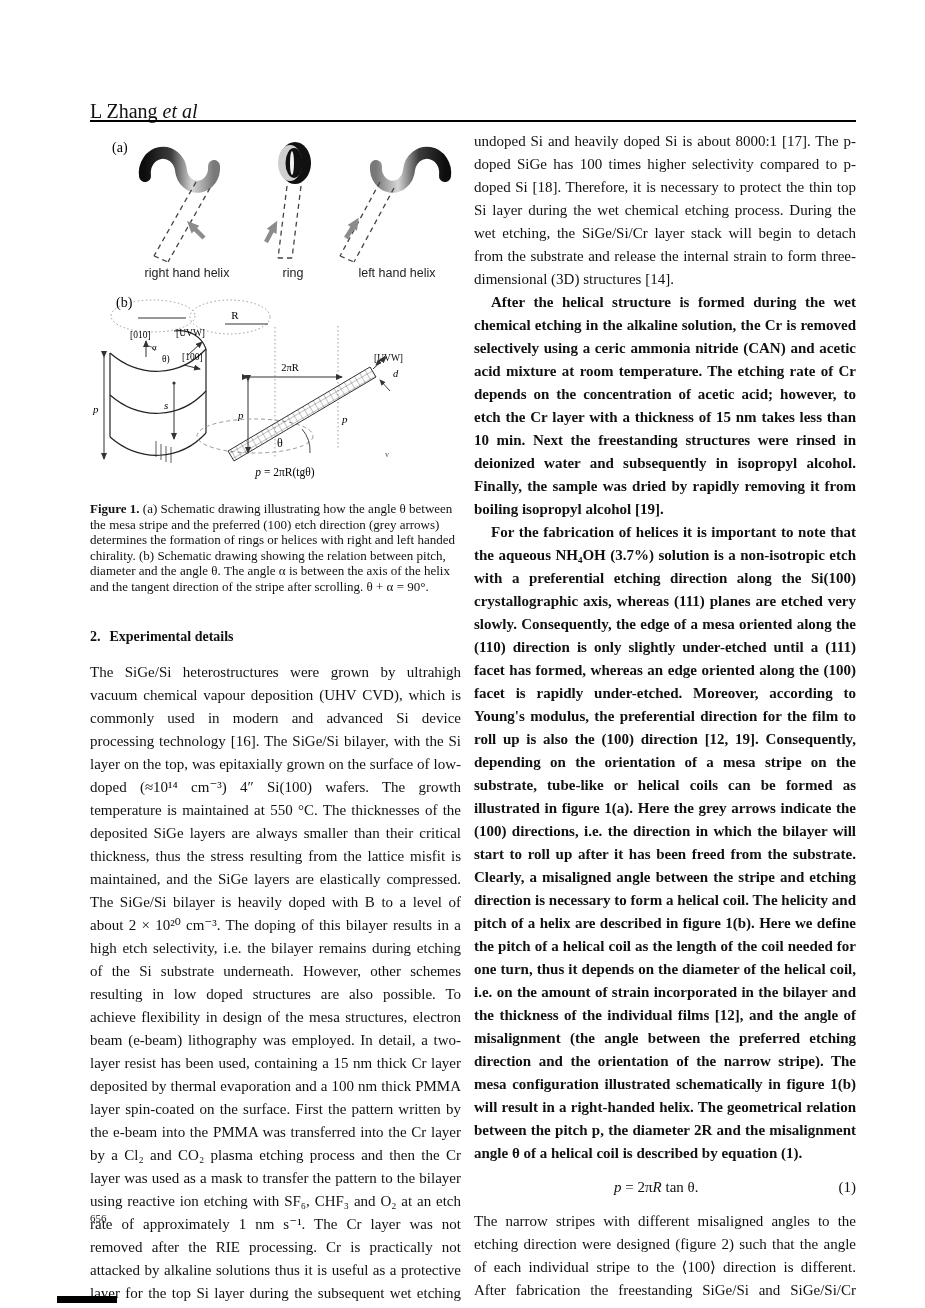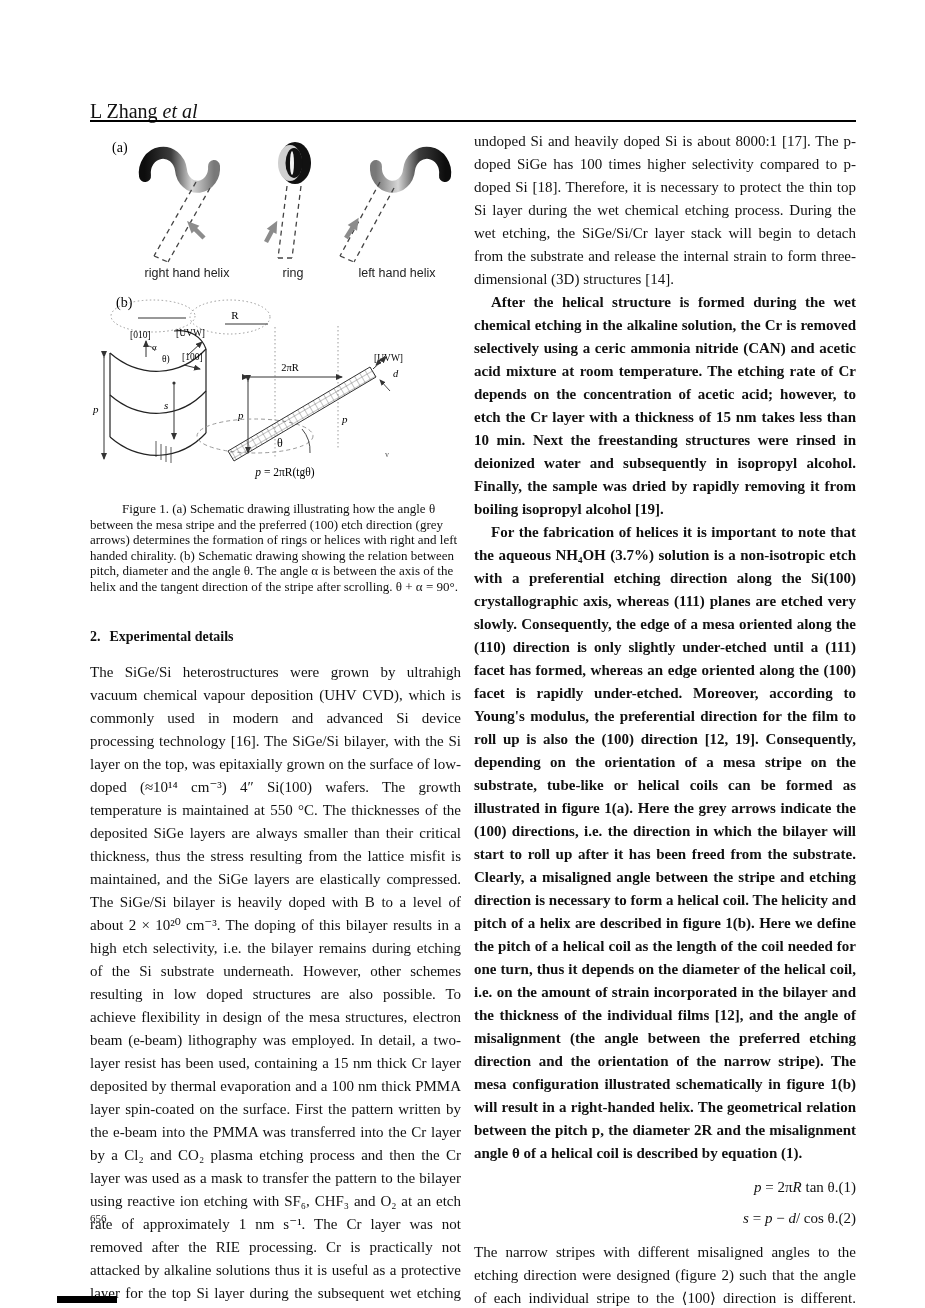--- a/index.html
+++ b/index.html
@@ -9,28 +9,28 @@
     -webkit-font-smoothing:antialiased;
   }
   .running-head{position:absolute;left:90px;top:100px;font-size:20px;}
   .running-head .et-al{font-style:italic;}
   .head-rule{position:absolute;left:90px;top:120px;width:766px;height:2px;background:#000;}
   .columns{position:absolute;left:90px;top:130px;width:766px;display:flex;gap:13px;}
   .col-left{width:371px;flex:0 0 371px;}
   .col-right{width:382px;flex:0 0 382px;}
   .fig-svg{display:block;}
   .fig-caption{margin-top:8px;font-size:13px;line-height:15.6px;text-align:left;}
-  .fig-caption .cap-label{font-weight:normal;margin-left:32px;}
+  .fig-caption .cap-label{font-weight:bold;}
   .sec-heading{margin-top:34px;margin-bottom:16px;font-size:14px;font-weight:bold;}
   .sec-heading .sec-num{margin-right:9px;}
   p.body{margin:0;font-size:15px;line-height:23px;text-align:justify;}
   p.body.indent{text-indent:17px;font-weight:bold;}
   .col-right p.body{margin:0;}
   .eq-row{display:flex;align-items:center;margin:14px 0;font-size:15px;}
-  .eq-row .eq-formula{flex:1;text-align:right;}
+  .eq-row .eq-formula{flex:1;text-align:center;}
   .eq-row .eq-num{text-align:right;}
   .ital{font-style:italic;}
   .page-number{position:absolute;left:90px;top:1212px;font-size:11px;}
   .scan-artifact{position:absolute;left:57px;top:1296px;width:60px;height:7px;background:#000;}
   svg text{font-family:"Liberation Sans","DejaVu Sans",sans-serif;}
   svg text.serif{font-family:"Liberation Serif","DejaVu Serif",serif;}
 </style>
 </head>
 <body>
 
@@ -175,23 +175,19 @@
     <p class="body">undoped Si and heavily doped Si is about 8000:1 [17]. The p-doped SiGe has 100 times higher selectivity compared to p-doped Si [18]. Therefore, it is necessary to protect the thin top Si layer during the wet chemical etching process. During the wet etching, the SiGe/Si/Cr layer stack will begin to detach from the substrate and release the internal strain to form three-dimensional (3D) structures [14].</p>
     <p class="body indent">After the helical structure is formed during the wet chemical etching in the alkaline solution, the Cr is removed selectively using a ceric ammonia nitride (CAN) and acetic acid mixture at room temperature. The etching rate of Cr depends on the concentration of acetic acid; however, to etch the Cr layer with a thickness of 15 nm takes less than 10 min. Next the freestanding structures were rinsed in deionized water and subsequently in isopropyl alcohol. Finally, the sample was dried by rapidly removing it from boiling isopropyl alcohol [19].</p>
     <p class="body indent">For the fabrication of helices it is important to note that the aqueous NH₄OH (3.7%) solution is a non-isotropic etch with a preferential etching direction along the Si(100) crystallographic axis, whereas (111) planes are etched very slowly. Consequently, the edge of a mesa oriented along the (110) direction is only slightly under-etched until a (111) facet has formed, whereas an edge oriented along the (100) facet is rapidly under-etched. Moreover, according to Young's modulus, the preferential direction for the film to roll up is also the (100) direction [12, 19]. Consequently, depending on the orientation of a mesa stripe on the substrate, tube-like or helical coils can be formed as illustrated in figure 1(a). Here the grey arrows indicate the (100) directions, i.e. the direction in which the bilayer will start to roll up after it has been freed from the substrate. Clearly, a misaligned angle between the stripe and etching direction is necessary to form a helical coil. The helicity and pitch of a helix are described in figure 1(b). Here we define the pitch of a helical coil as the length of the coil needed for one turn, thus it depends on the diameter of the helical coil, i.e. on the amount of strain incorporated in the bilayer and the thickness of the individual films [12], and the angle of misalignment (the angle between the preferred etching direction and the orientation of the narrow stripe). The mesa configuration illustrated schematically in figure 1(b) will result in a right-handed helix. The geometrical relation between the pitch p, the diameter 2R and the misalignment angle θ of a helical coil is described by equation (1).</p>
 
     <div class="eq-row">
       <span class="eq-formula"><span class="ital">p</span><span> = 2π</span><span class="ital">R</span><span> tan θ.</span></span>
       <span class="eq-num">(1)</span>
     </div>
 
 
-    <div class="eq-row">
-      <span class="eq-formula"><span class="ital">s</span><span> = </span><span class="ital">p</span><span> − </span><span class="ital">d</span><span>/ cos θ.</span></span>
-      <span class="eq-num">(2)</span>
-    </div>
 
     <p class="body">The narrow stripes with different misaligned angles to the etching direction were designed (figure 2) such that the angle of each individual stripe to the ⟨100⟩ direction is different. After fabrication the freestanding SiGe/Si and SiGe/Si/Cr helical nanobelts were investigated using high resolution scanning electron microscopy to determine the diameter, the pitch and the helical angle. The results have been compared to the theoretical predictions.</p>
   </div>
 </div>
 
 <div class="page-number">656</div>
 <div class="scan-artifact"></div>
 
 </body></html>

